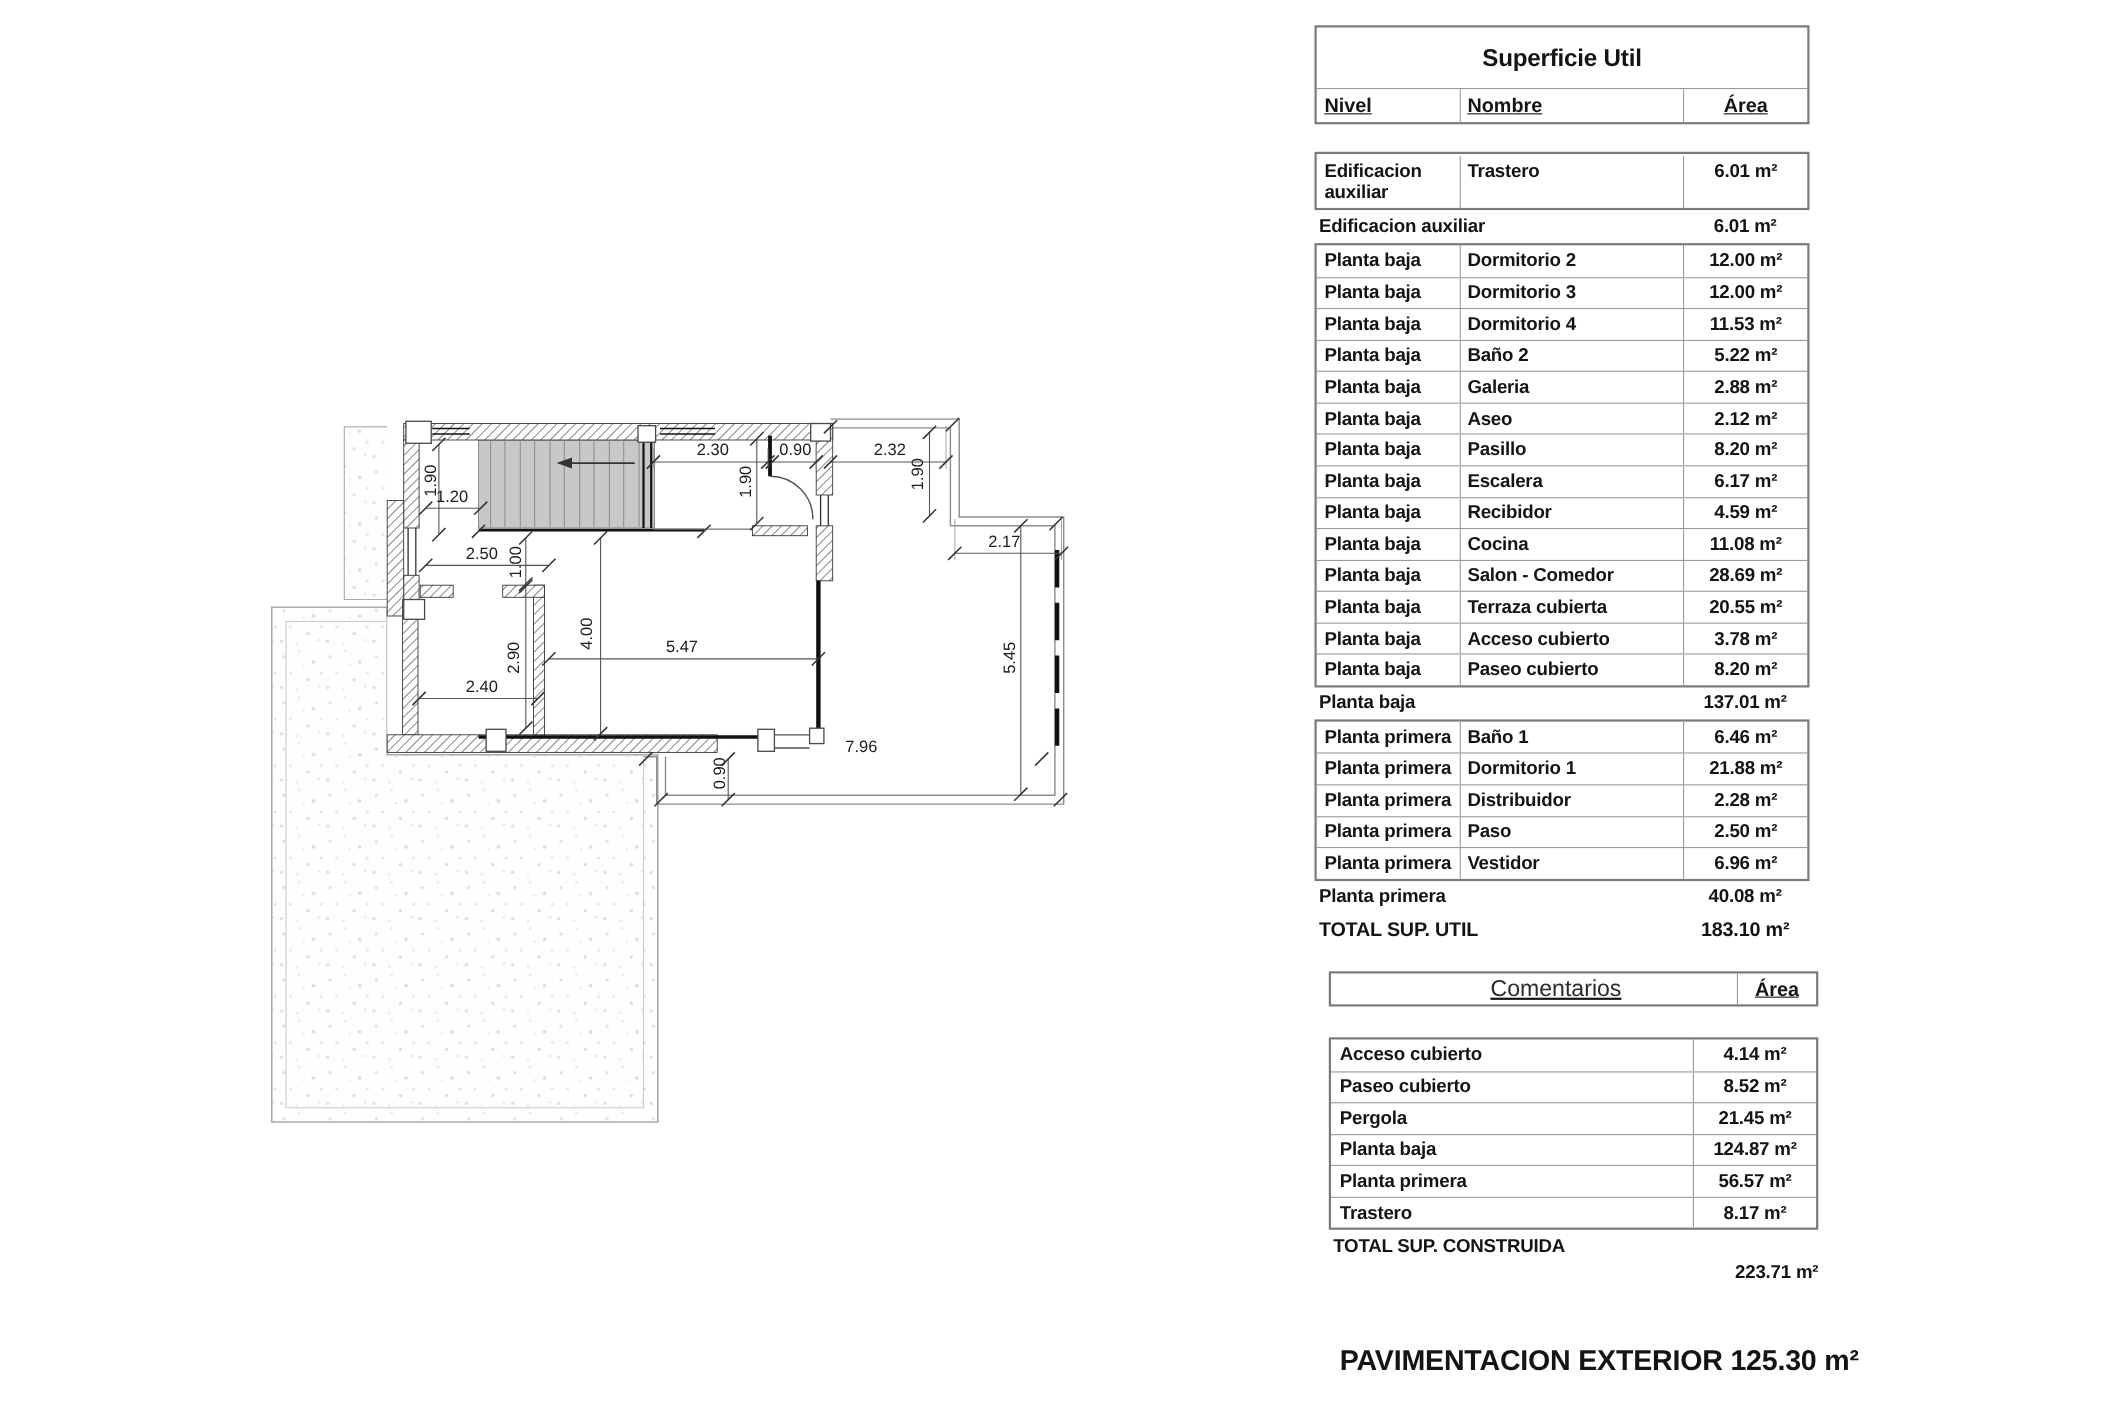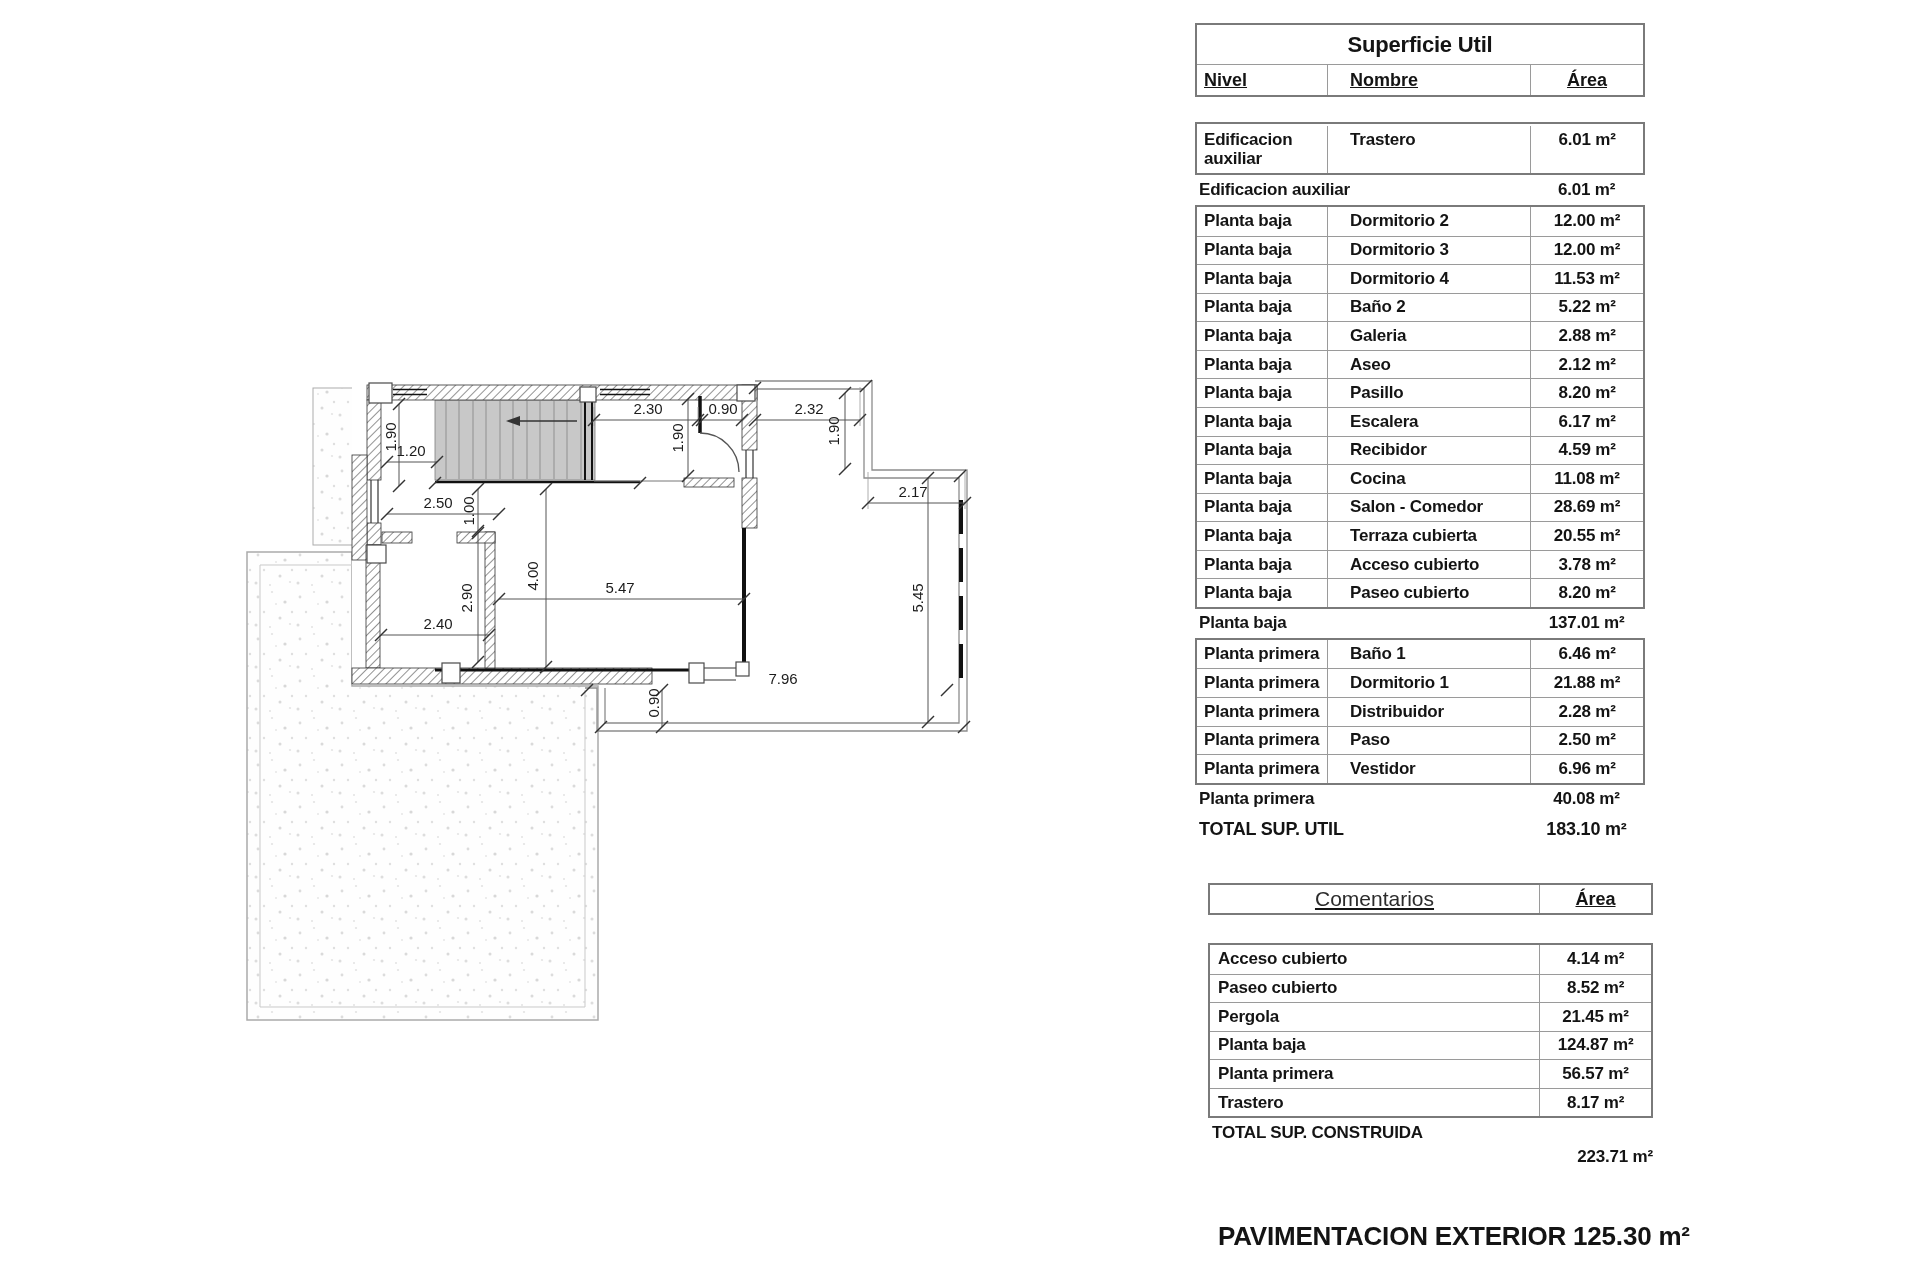--- a/index.html
+++ b/index.html
@@ -8,42 +8,42 @@
           font-family:"Liberation Sans",sans-serif;color:#141414;}
   .plan-svg{position:absolute;left:0;top:0;width:1920px;height:1280px;}
 
   
   .tbl{position:absolute;}
   .t1{left:1195px;top:23px;width:450px;}
   .t2{left:1208px;top:883px;width:445px;}
   .head-box{border:2px solid #7a7a7a;background:#fff;}
   .title-row{display:flex;align-items:center;justify-content:center;border-bottom:1px solid #9a9a9a;
              font-weight:700;font-size:22px;letter-spacing:-0.2px;}
-  .t1 .title-row{height:40px;}
+  .t1 .title-row{height:56px;}
   .t2 .title-row{height:41px;}
   .hdr-row{display:flex;align-items:stretch;text-decoration:underline;}
   .t1 .hdr-row{height:30px;}
   .t2 .hdr-row{height:28px;}
   .hcell{display:flex;align-items:center;font-weight:700;font-size:18px;}
   .gap1{height:25px;}
   .gap2{height:28px;}
   .block{border:2px solid #7a7a7a;background:#fff;}
   .row{display:flex;align-items:center;height:28.57px;font-weight:700;font-size:17px;letter-spacing:-0.2px;}
   .block .row + .row{border-top:1px solid #9a9a9a;}
   .rowtall{height:49px;align-items:flex-start;padding-top:2px;}
   
   .c1{width:130px;padding-left:7px;white-space:nowrap;overflow:visible;align-self:stretch;display:flex;align-items:center;}
-  .c2{width:203px;padding-left:22px;border-left:1px solid #9a9a9a;align-self:stretch;display:flex;align-items:center;white-space:nowrap;}
+  .c2{width:203px;padding-left:6px;border-left:1px solid #9a9a9a;align-self:stretch;display:flex;align-items:center;white-space:nowrap;}
   .c3{flex:1;border-left:1px solid #9a9a9a;align-self:stretch;display:flex;align-items:center;justify-content:center;white-space:nowrap;}
   .rowtall .c1{white-space:normal;line-height:1.12;align-items:flex-start;padding-top:4px;}
   .rowtall .c2,.rowtall .c3{align-items:flex-start;padding-top:4px;}
   
   .d1{width:329px;padding-left:8px;align-self:stretch;display:flex;align-items:center;white-space:nowrap;}
   .d2{flex:1;border-left:1px solid #9a9a9a;align-self:stretch;display:flex;align-items:center;justify-content:center;white-space:nowrap;}
-  .t2 .hcell.d1{justify-content:center;padding-left:0;font-weight:400;font-size:21px;color:#2b2b2b;}
+  .t2 .hcell.d1{justify-content:center;padding-left:0;font-weight:400;font-size:21px;color:#2b2b2b;margin-left:40px;}
   .t2 .hcell.d2{justify-content:center;}
   .t1 .hcell.c3{justify-content:center;padding-left:0;}
   
   .sumrow{display:flex;align-items:center;font-weight:700;font-size:17px;letter-spacing:-0.2px;}
   .s30{height:30px;}.s29{height:29px;}.s31{height:31px;font-size:18px;}
   .sum-label{flex:1;padding-left:4px;white-space:nowrap;}
   .t1 .sum-area{width:117px;text-align:center;}
   .t2 .sum-area{width:116px;text-align:right;margin-top:48px;}
   .pav{position:absolute;left:1218px;top:1221px;font-weight:700;font-size:26px;letter-spacing:-0.2px;white-space:nowrap;}
 </style>

